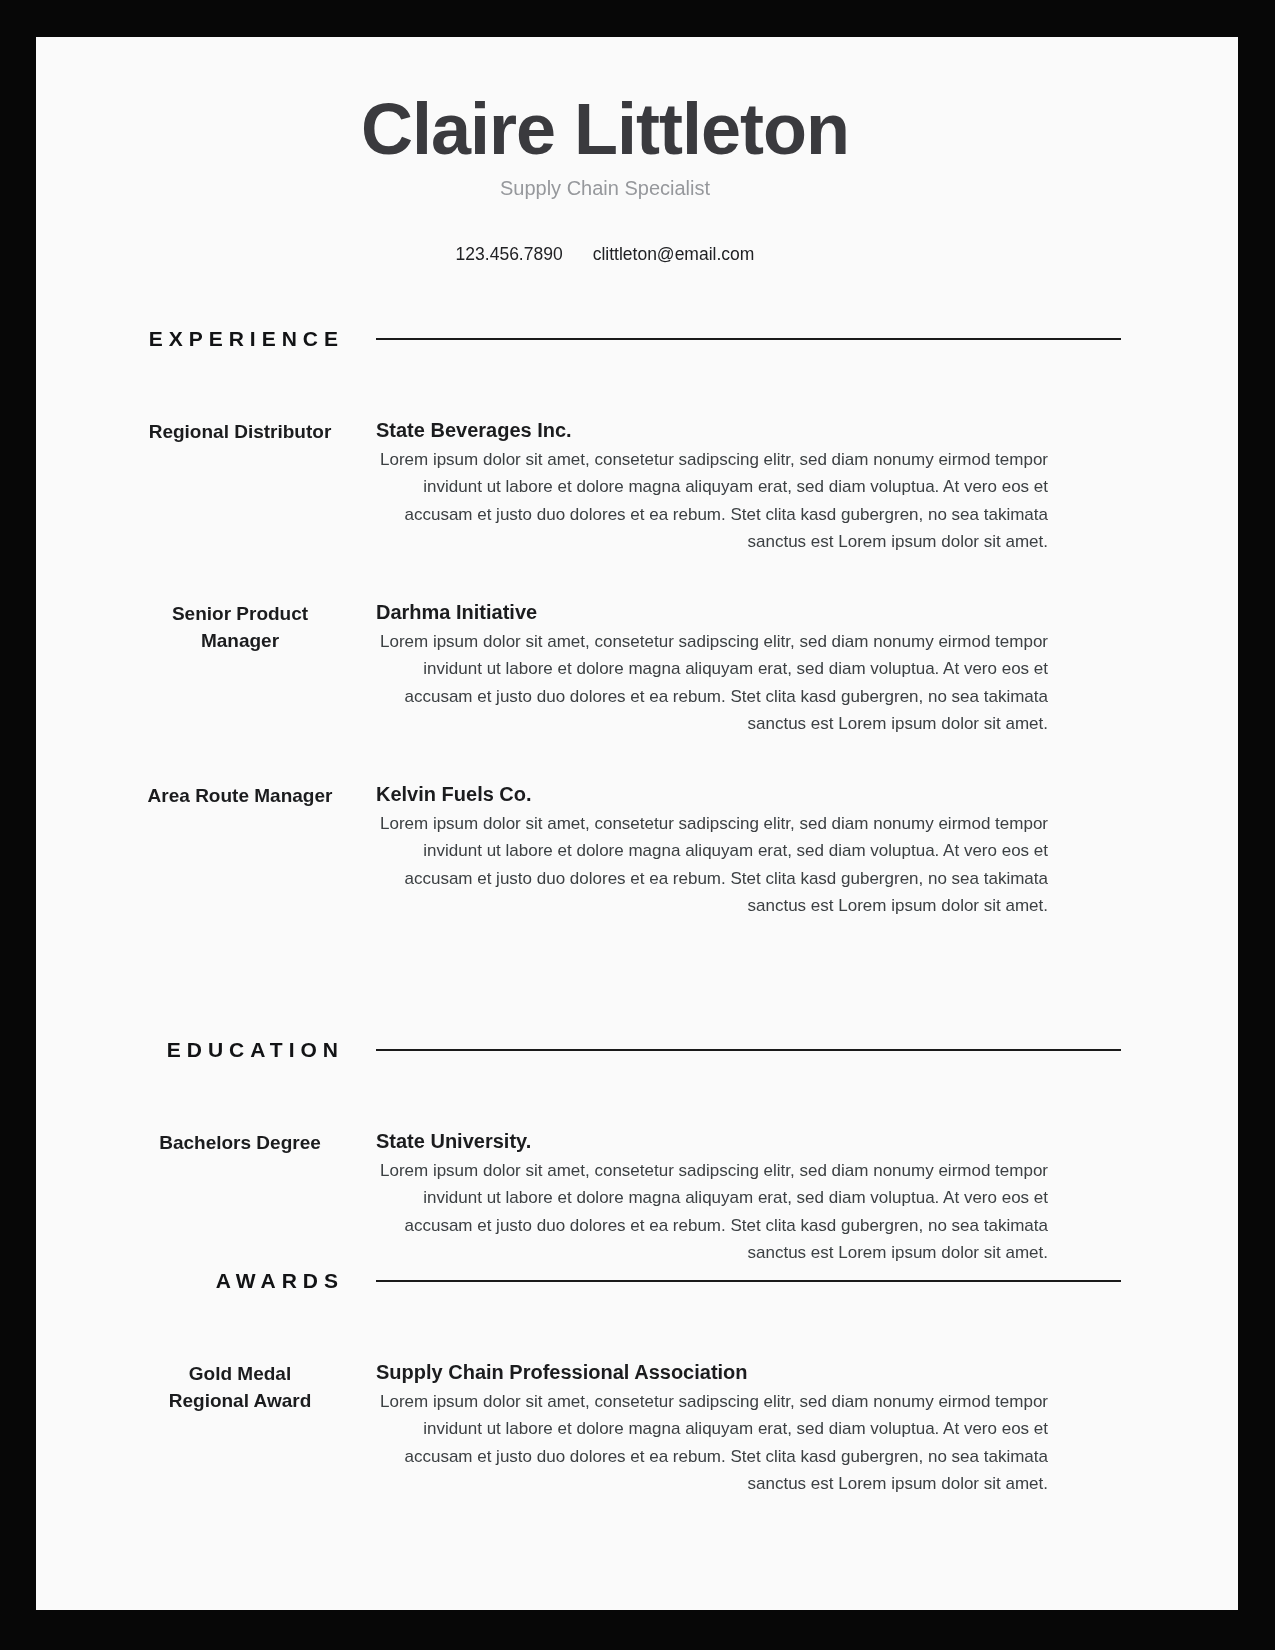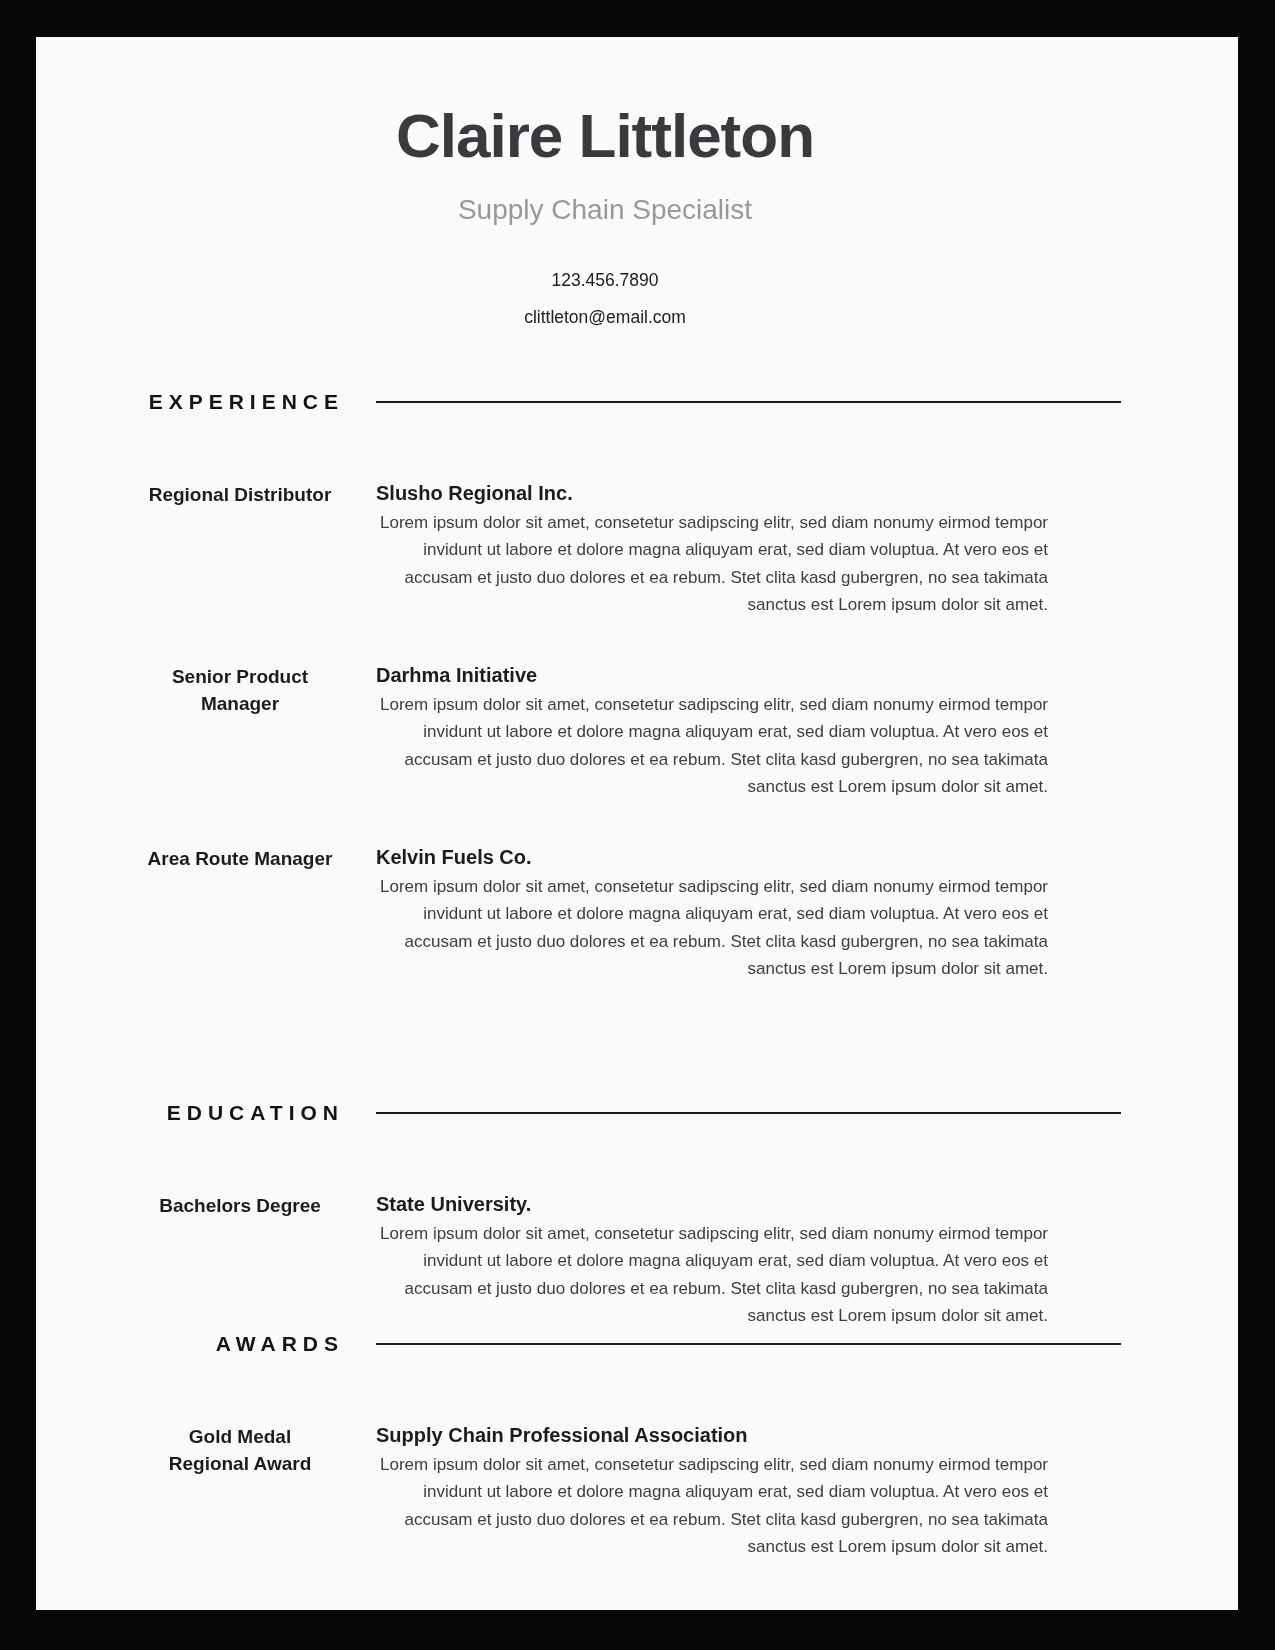--- a/index.html
+++ b/index.html
@@ -22,41 +22,40 @@
     background: #fafafa;
     overflow: hidden;
   }
   
   .resume-header {
     padding-top: 54px;
     padding-right: 64px; 
     text-align: center;
   }
   .person-name {
-    margin: 12px;
-    font-size: 62px;
+    margin: 0;
+    font-size: 72px;
     line-height: 1.08;
     font-weight: 700;
     letter-spacing: -1px;
     color: #3a3a3e;
   }
   .job-title {
-    margin-top: 24px;
-    font-size: 28px;
+    margin-top: 8px;
+    font-size: 20px;
     font-weight: 400;
     color: #96989c;
   }
   .contact-row {
     margin-top: 44px;
     display: flex;
     justify-content: center;
-    gap: 16px;
+    gap: 30px;
     font-size: 17.5px;
     color: #202124;
-    flex-direction: column;
   }
   
   .sec-head, .entry {
     display: grid;
     grid-template-columns: 208px 745px;
     column-gap: 32px;
     padding-left: 100px;
   }
   .sec { margin-top: 0; }
   .sec-experience { margin-top: 60px; }
@@ -120,21 +119,21 @@
 
   <section class="sec sec-experience">
     <div class="sec-head">
       <div class="sec-title">EXPERIENCE</div>
       <div class="rule rule-1"></div>
     </div>
 
     <article class="entry">
       <div class="entry-label">Regional Distributor</div>
       <div class="entry-content">
-        <h3 class="entry-heading">Slusho Regional Inc.</h3>
+        <h3 class="entry-heading">State Beverages Inc.</h3>
         <p class="entry-text">Lorem ipsum dolor sit amet, consetetur sadipscing elitr, sed diam nonumy eirmod tempor invidunt ut labore et dolore magna aliquyam erat, sed diam voluptua. At vero eos et accusam et justo duo dolores et ea rebum. Stet clita kasd gubergren, no sea takimata sanctus est Lorem ipsum dolor sit amet.</p>
       </div>
     </article>
 
     <article class="entry">
       <div class="entry-label">Senior Product
 Manager</div>
       <div class="entry-content">
         <h3 class="entry-heading">Darhma Initiative</h3>
         <p class="entry-text">Lorem ipsum dolor sit amet, consetetur sadipscing elitr, sed diam nonumy eirmod tempor invidunt ut labore et dolore magna aliquyam erat, sed diam voluptua. At vero eos et accusam et justo duo dolores et ea rebum. Stet clita kasd gubergren, no sea takimata sanctus est Lorem ipsum dolor sit amet.</p>

